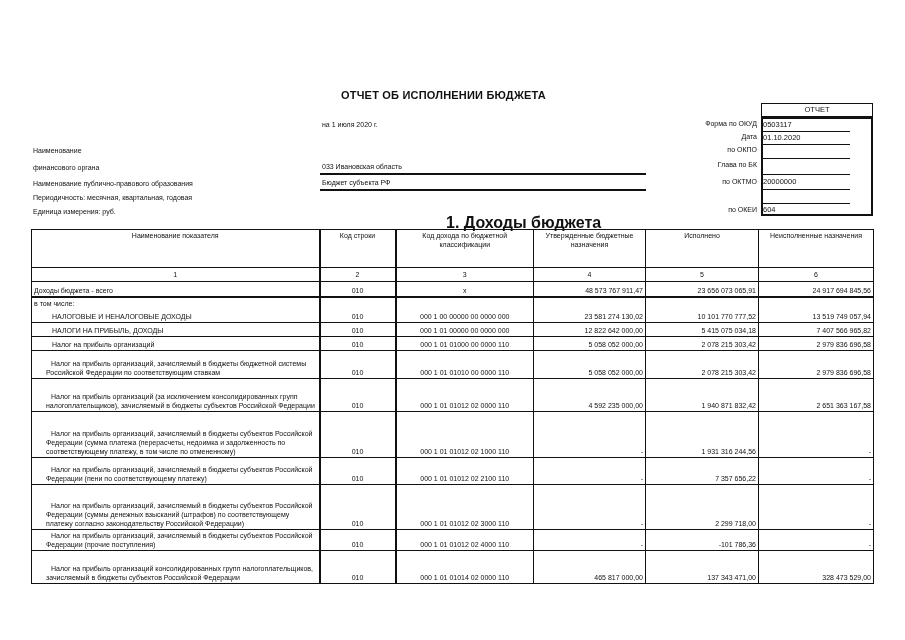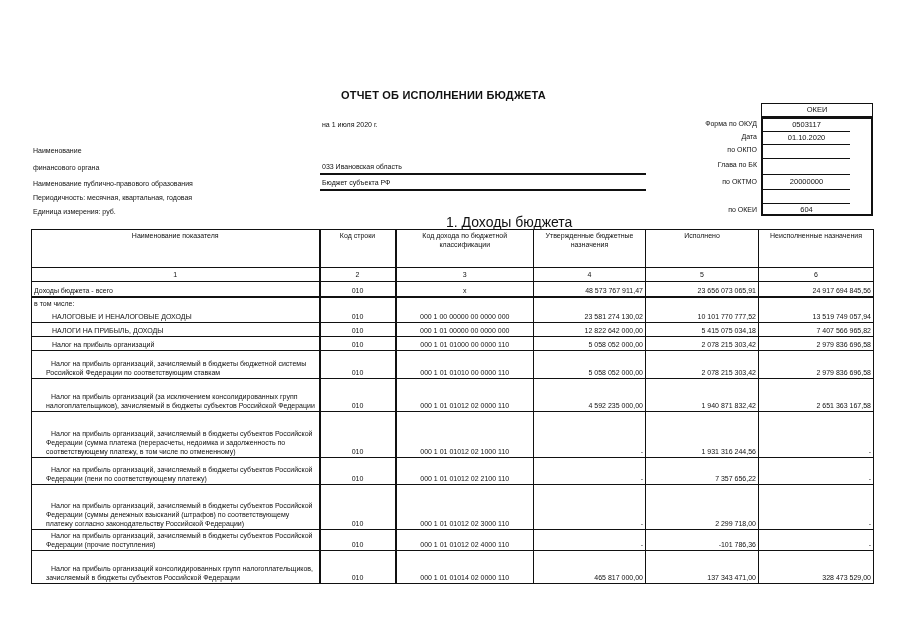--- a/index.html
+++ b/index.html
@@ -9,24 +9,24 @@
   .appendix { position: absolute; left: 584px; top: 30px; font-family: "DejaVu Sans", sans-serif; font-size: 9.5px; line-height: 15px; color: #222; }
   .title { position: absolute; left: 296px; top: 89px; font-size: 11px; font-weight: bold; letter-spacing: 0.2px; margin-left: 45px; }
   .asof { position: absolute; left: 322px; top: 121px; font-size: 7px; }
 
   .lbl { position: absolute; left: 33px; font-size: 7px; }
   .val { position: absolute; left: 322px; font-size: 7px; }
   .uline { position: absolute; left: 320px; width: 326px; height: 0; border-top: 2px solid #111; }
 
   .codes-head { position: absolute; left: 761px; top: 103px; width: 112px; height: 14px; border: 1.5px solid #111; text-align: center; font-size: 7.5px; line-height: 12px; }
   .codes-box { position: absolute; left: 761px; top: 117px; width: 112px; height: 99px; border: 2px solid #111; }
-  .code-cell { position: absolute; left: 0; width: 87px; text-align: center; font-size: 7.5px; border-bottom: 1px solid #111; }
+  .code-cell { position: absolute; left: 0; width: 87px; text-align: left; font-size: 7.5px; border-bottom: 1px solid #111; }
   .code-lbl { position: absolute; right: 148px; font-size: 7px; text-align: right; white-space: nowrap; }
 
-  .section-title { position: absolute; left: 446px; top: 214px; font-size: 14px; font-weight: normal; }
+  .section-title { position: absolute; left: 446px; top: 214px; font-size: 16px; font-weight: bold; }
 
   table.main { position: absolute; left: 31px; top: 229px; width: 842px; border-collapse: collapse; table-layout: fixed; font-size: 7px; }
   table.main td { border: 1px solid #111; vertical-align: bottom; padding: 1px 2px; line-height: 9px; }
   table.main tr.head td { vertical-align: top; text-align: center; height: 38px; border-width: 1.5px; }
   table.main tr.nums td { text-align: center; height: 14px; vertical-align: middle; border-width: 1.5px; }
   td.c-name { text-align: left; }
   td.c-code { text-align: center; border-left: 2px solid #111 !important; border-right: 2px solid #111 !important; }
   td.c-kbk { text-align: center; }
   td.c-num { text-align: right; }
   .ind1 { padding-left: 20px !important; }
@@ -45,21 +45,21 @@
 <div class="lbl" style="top:164px">финансового органа</div>
 <div class="lbl" style="top:180px">Наименование публично-правового образования</div>
 <div class="lbl" style="top:194px">Периодичность: месячная, квартальная, годовая</div>
 <div class="lbl" style="top:208px">Единица измерения:  руб.</div>
 
 <div class="val" style="top:163px">033 Ивановская область</div>
 <div class="uline" style="top:173px"></div>
 <div class="val" style="top:179px">Бюджет субъекта РФ</div>
 <div class="uline" style="top:189px"></div>
 
-<div class="codes-head">ОКЕИ</div>
+<div class="codes-head">ОТЧЕТ</div>
 <div class="codes-box">
   <div class="code-cell" style="top:0;height:13px;line-height:12px">0503117</div>
   <div class="code-cell" style="top:13px;height:13px;line-height:12px">01.10.2020</div>
   <div class="code-cell" style="top:26px;height:14px;line-height:13px"></div>
   <div class="code-cell" style="top:40px;height:16px;line-height:15px"></div>
   <div class="code-cell" style="top:56px;height:15px;line-height:14px">20000000</div>
   <div class="code-cell" style="top:71px;height:14px;line-height:13px"></div>
   <div class="code-cell" style="top:85px;height:12px;line-height:11px;border-bottom:none">604</div>
 </div>
 <div class="code-lbl" style="top:120px">Форма по ОКУД</div>

